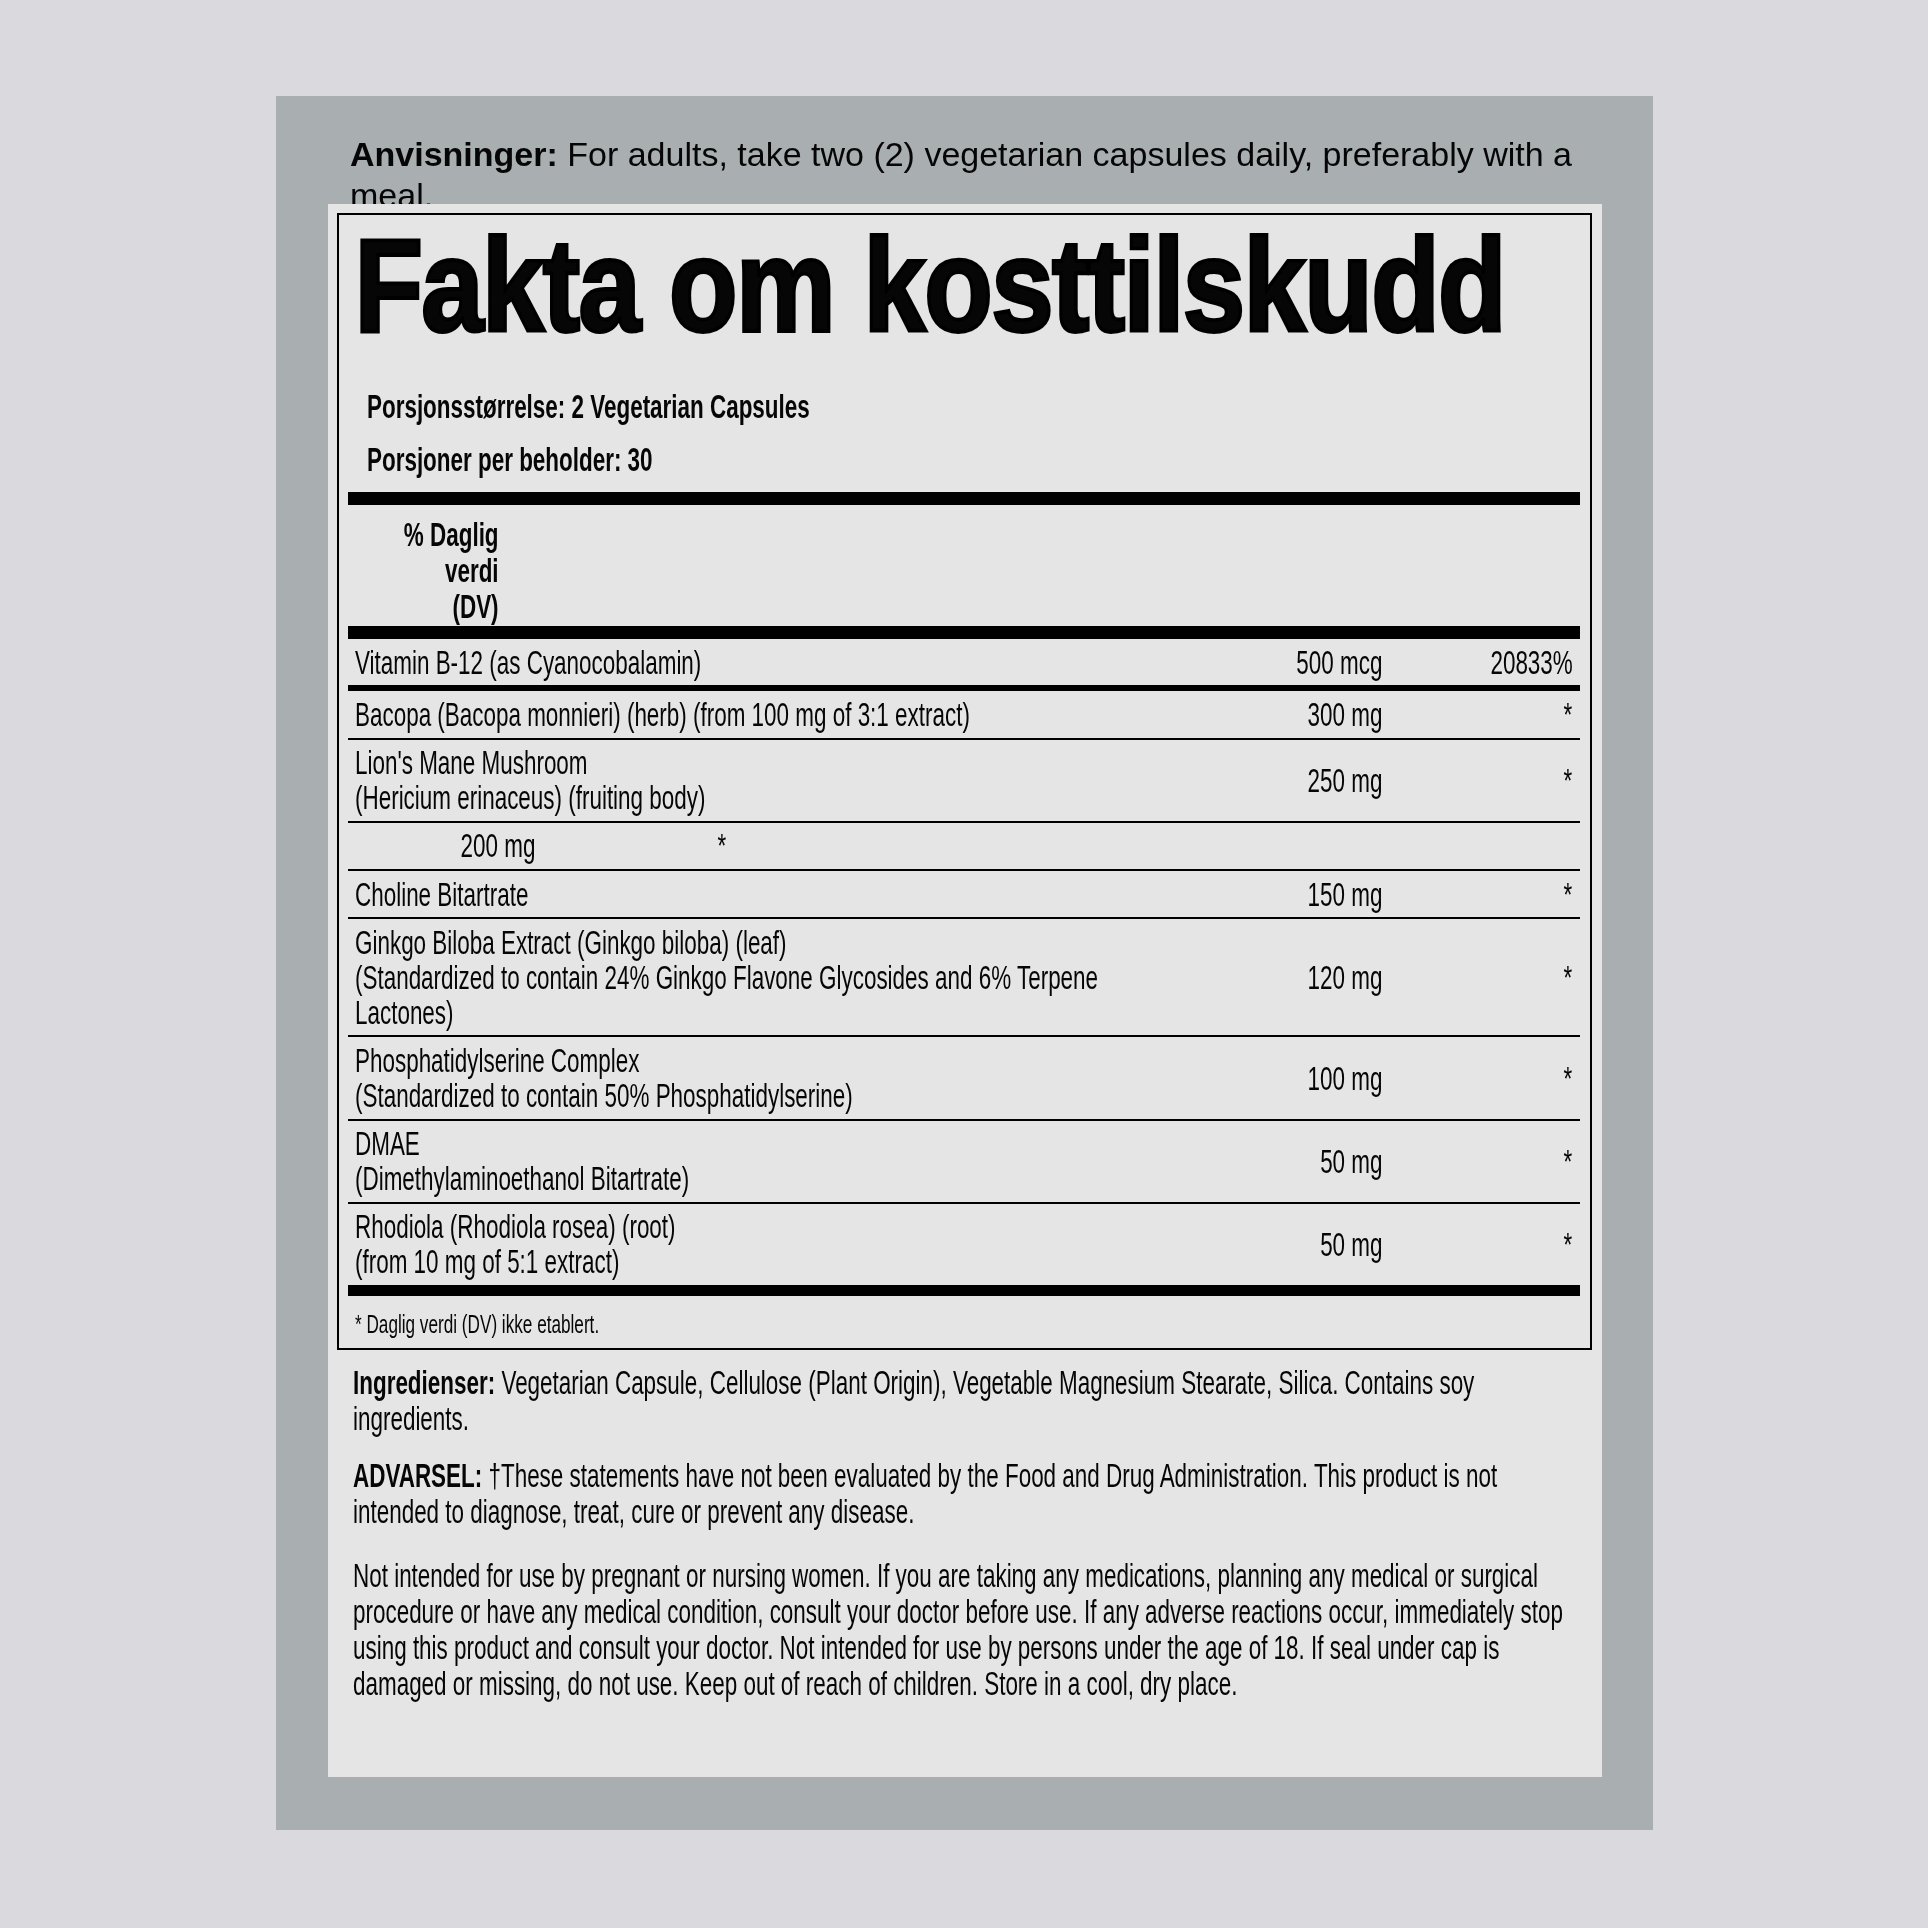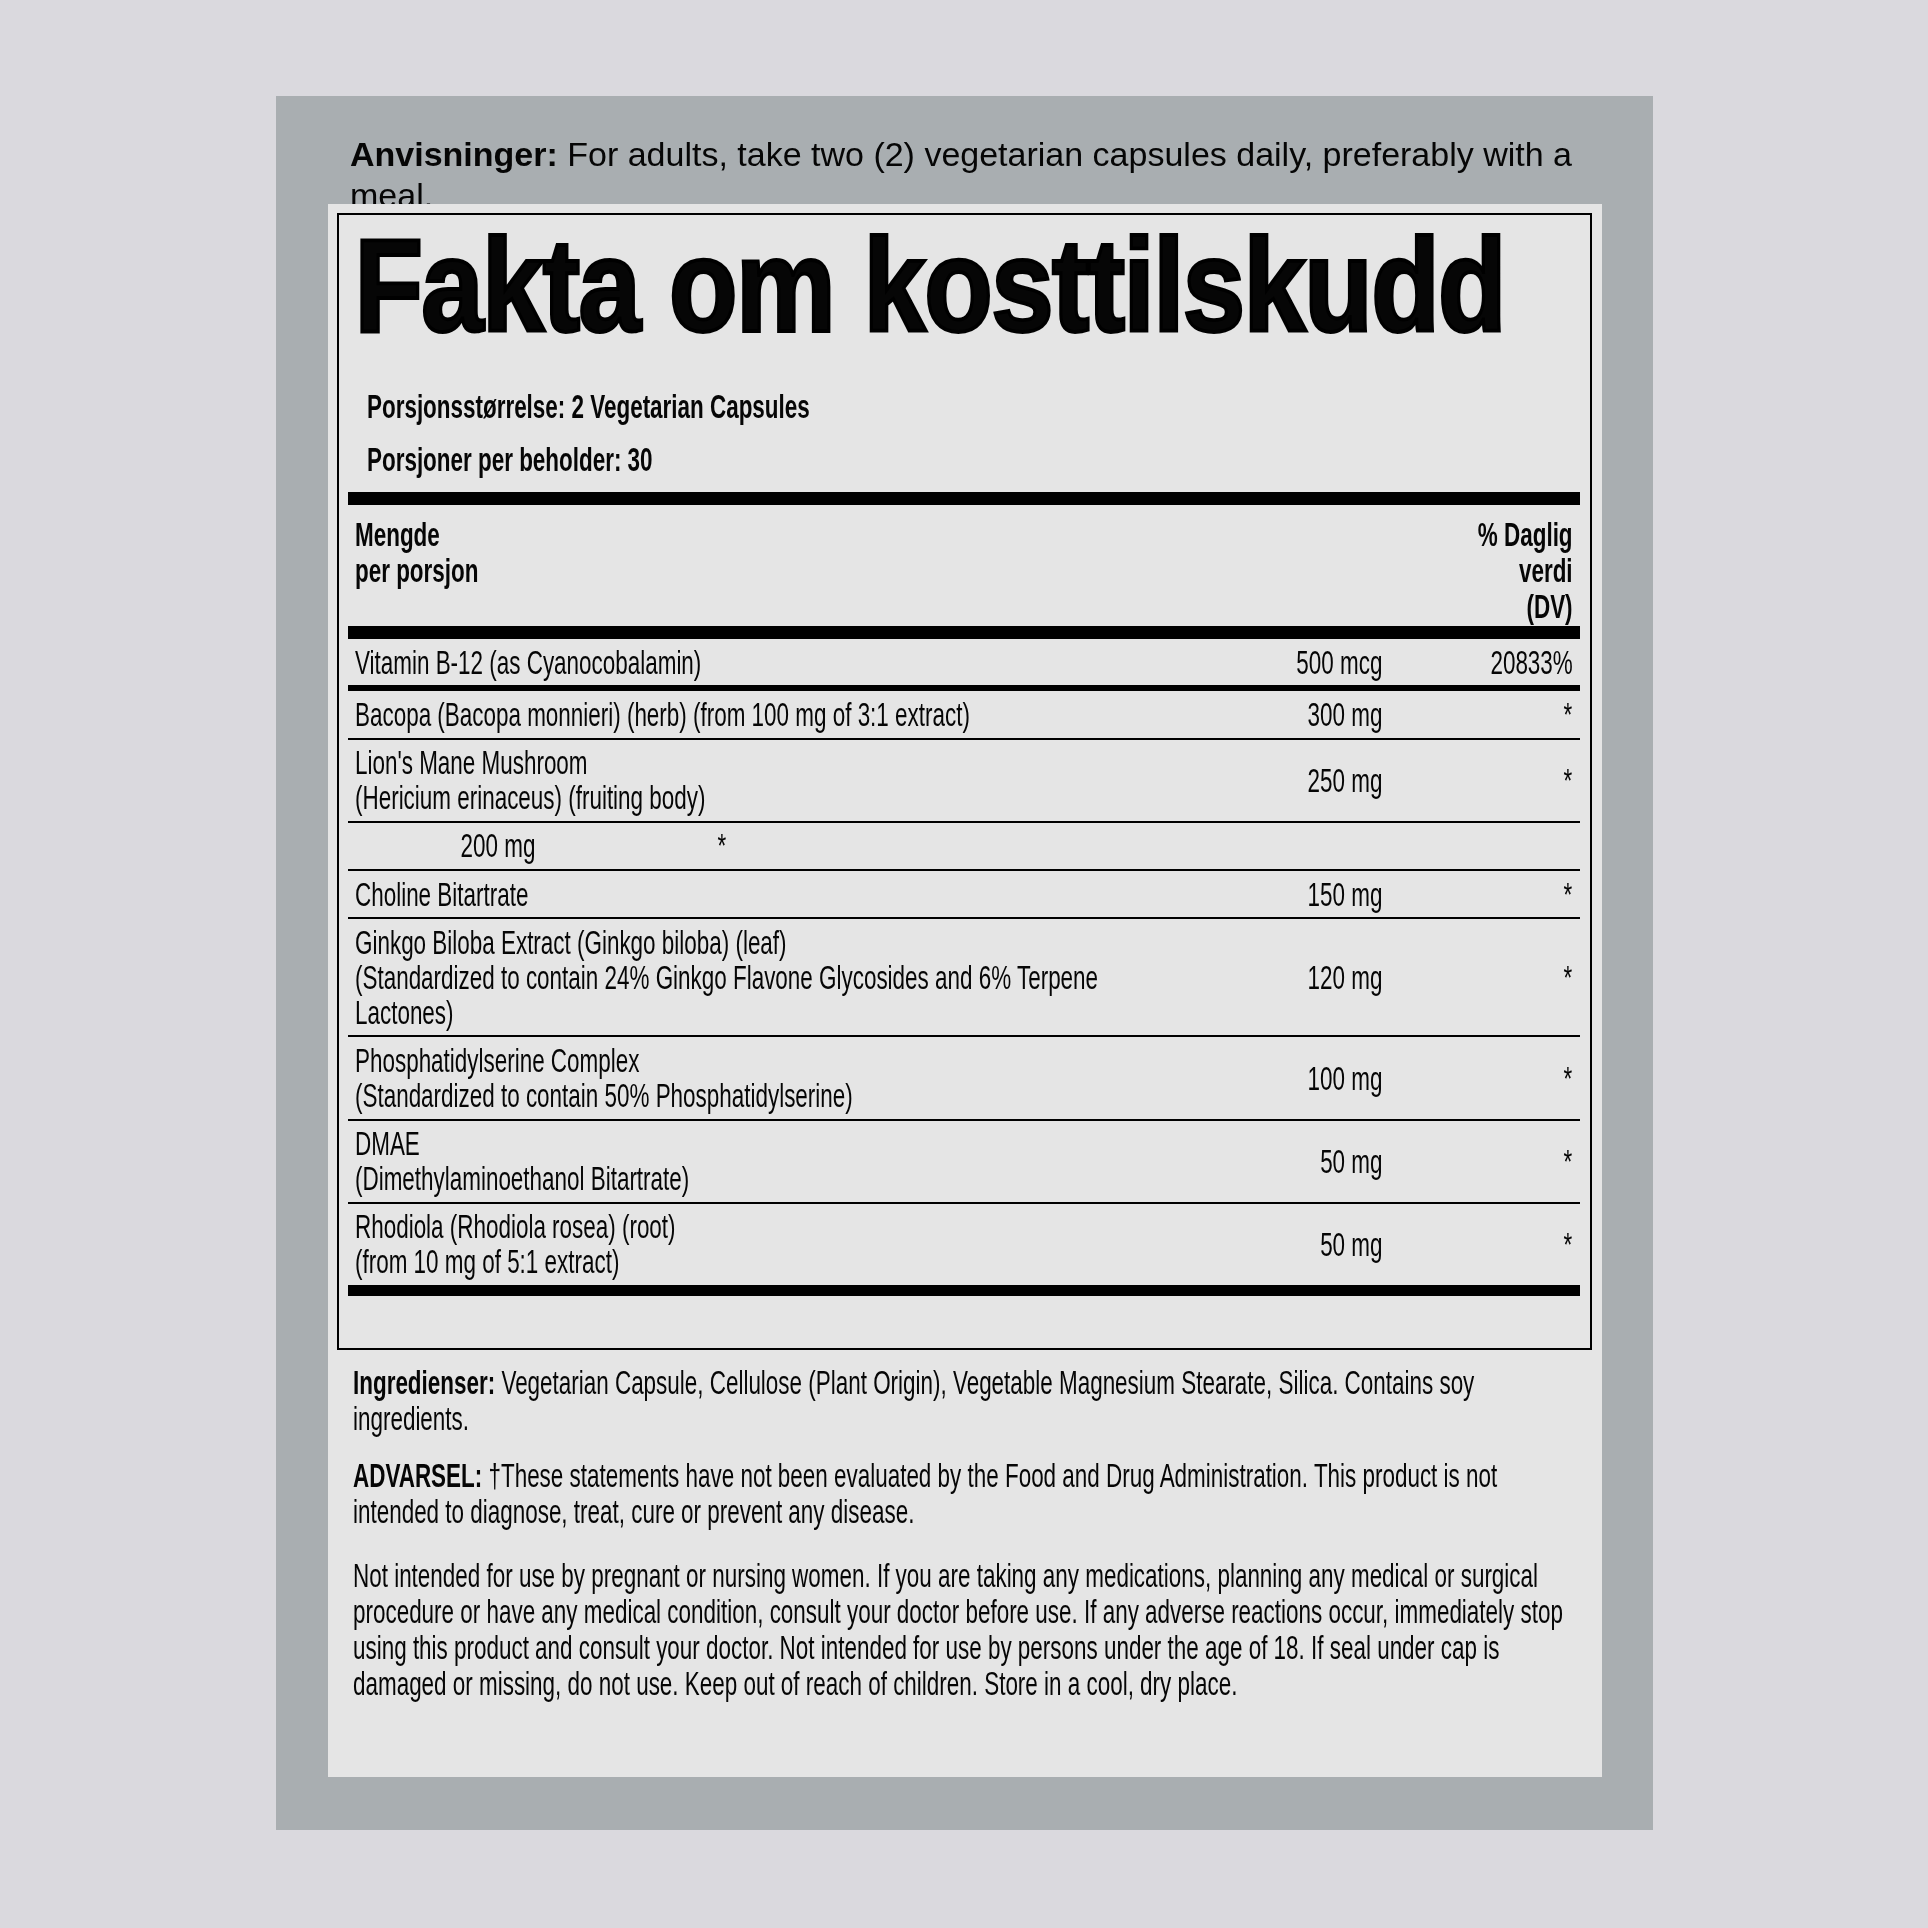--- a/index.html
+++ b/index.html
@@ -107,24 +107,20 @@
         <p class="serv first pad">
             <span class="cx">Porsjonsstørrelse: 2 Vegetarian Capsules</span>
           </p>
         <p class="serv pad">
             <span class="cx">Porsjoner per beholder: 30</span>
           </p>
 
         <div class="bar bar1"></div>
 
         <div class="hdr pad">
-          <div class="hdr-l">
-              <span class="cx">Mengde
-per porsjon</span>
-            </div>
           <div class="hdr-r"><span class="cxr">% Daglig
 verdi
 (DV)</span></div>
         </div>
 
         <div class="bar bar2"></div>
 
         <div class="row thick">
           <div class="cell-name">
               <span class="cx">Vitamin B-12 (as Cyanocobalamin)</span>
@@ -195,20 +191,23 @@
           <div class="cell-name">
               <span class="cx">Rhodiola (Rhodiola rosea) (root)
 (from 10 mg of 5:1 extract)</span>
             </div>
           <div class="cell-amt"><span class="cxr">50 mg</span></div>
           <div class="cell-dv"><span class="cxr">*</span></div>
         </div>
 
         <div class="bar bar3"></div>
 
+        <p class="foot pad">
+            <span class="cx">* Daglig verdi (DV) ikke etablert.</span>
+          </p>
       </div>
 
       <div class="below">
 
         <p class="blk ingredients">
             <span class="cx"><span class="b">Ingredienser: </span><span>Vegetarian Capsule, Cellulose (Plant Origin), Vegetable Magnesium Stearate, Silica. Contains soy
 ingredients.</span></span>
           </p>
 
         <p class="blk warning">

